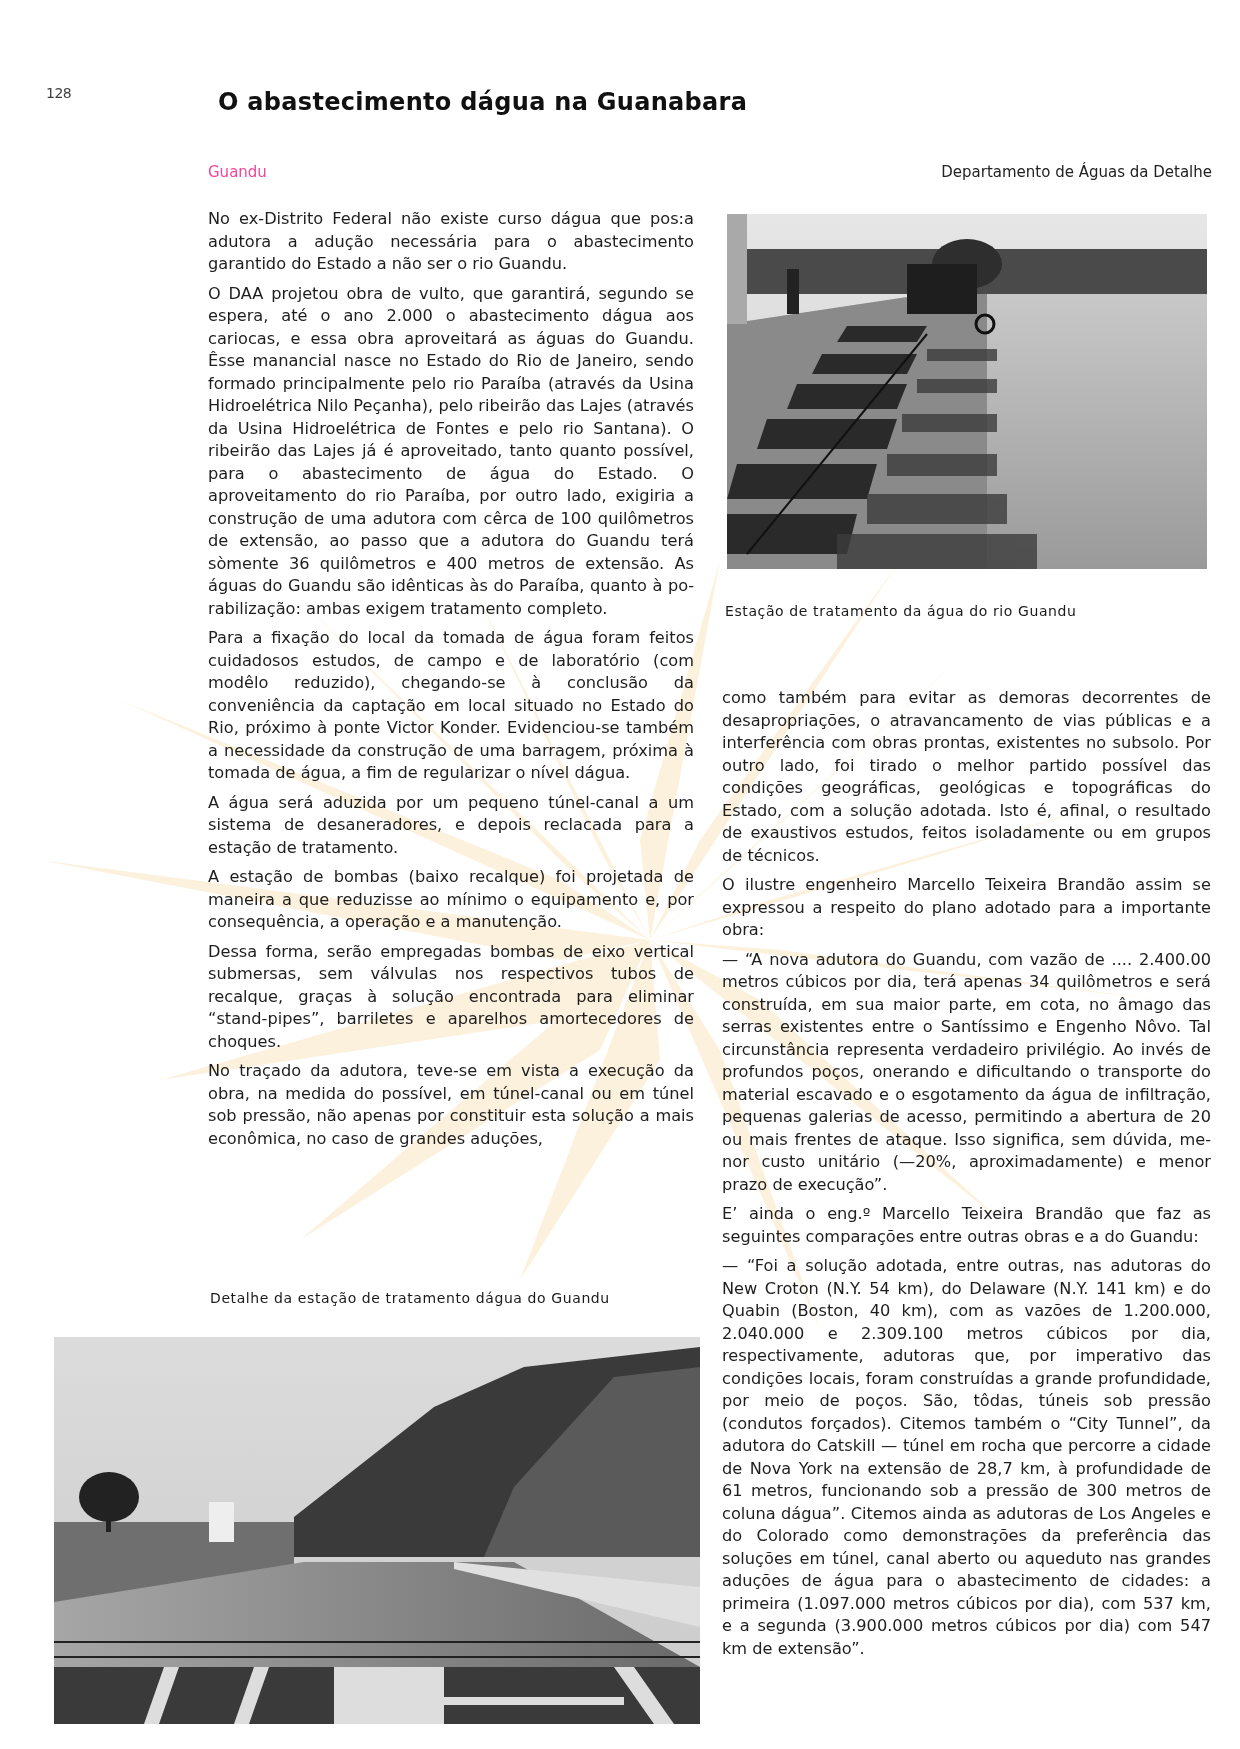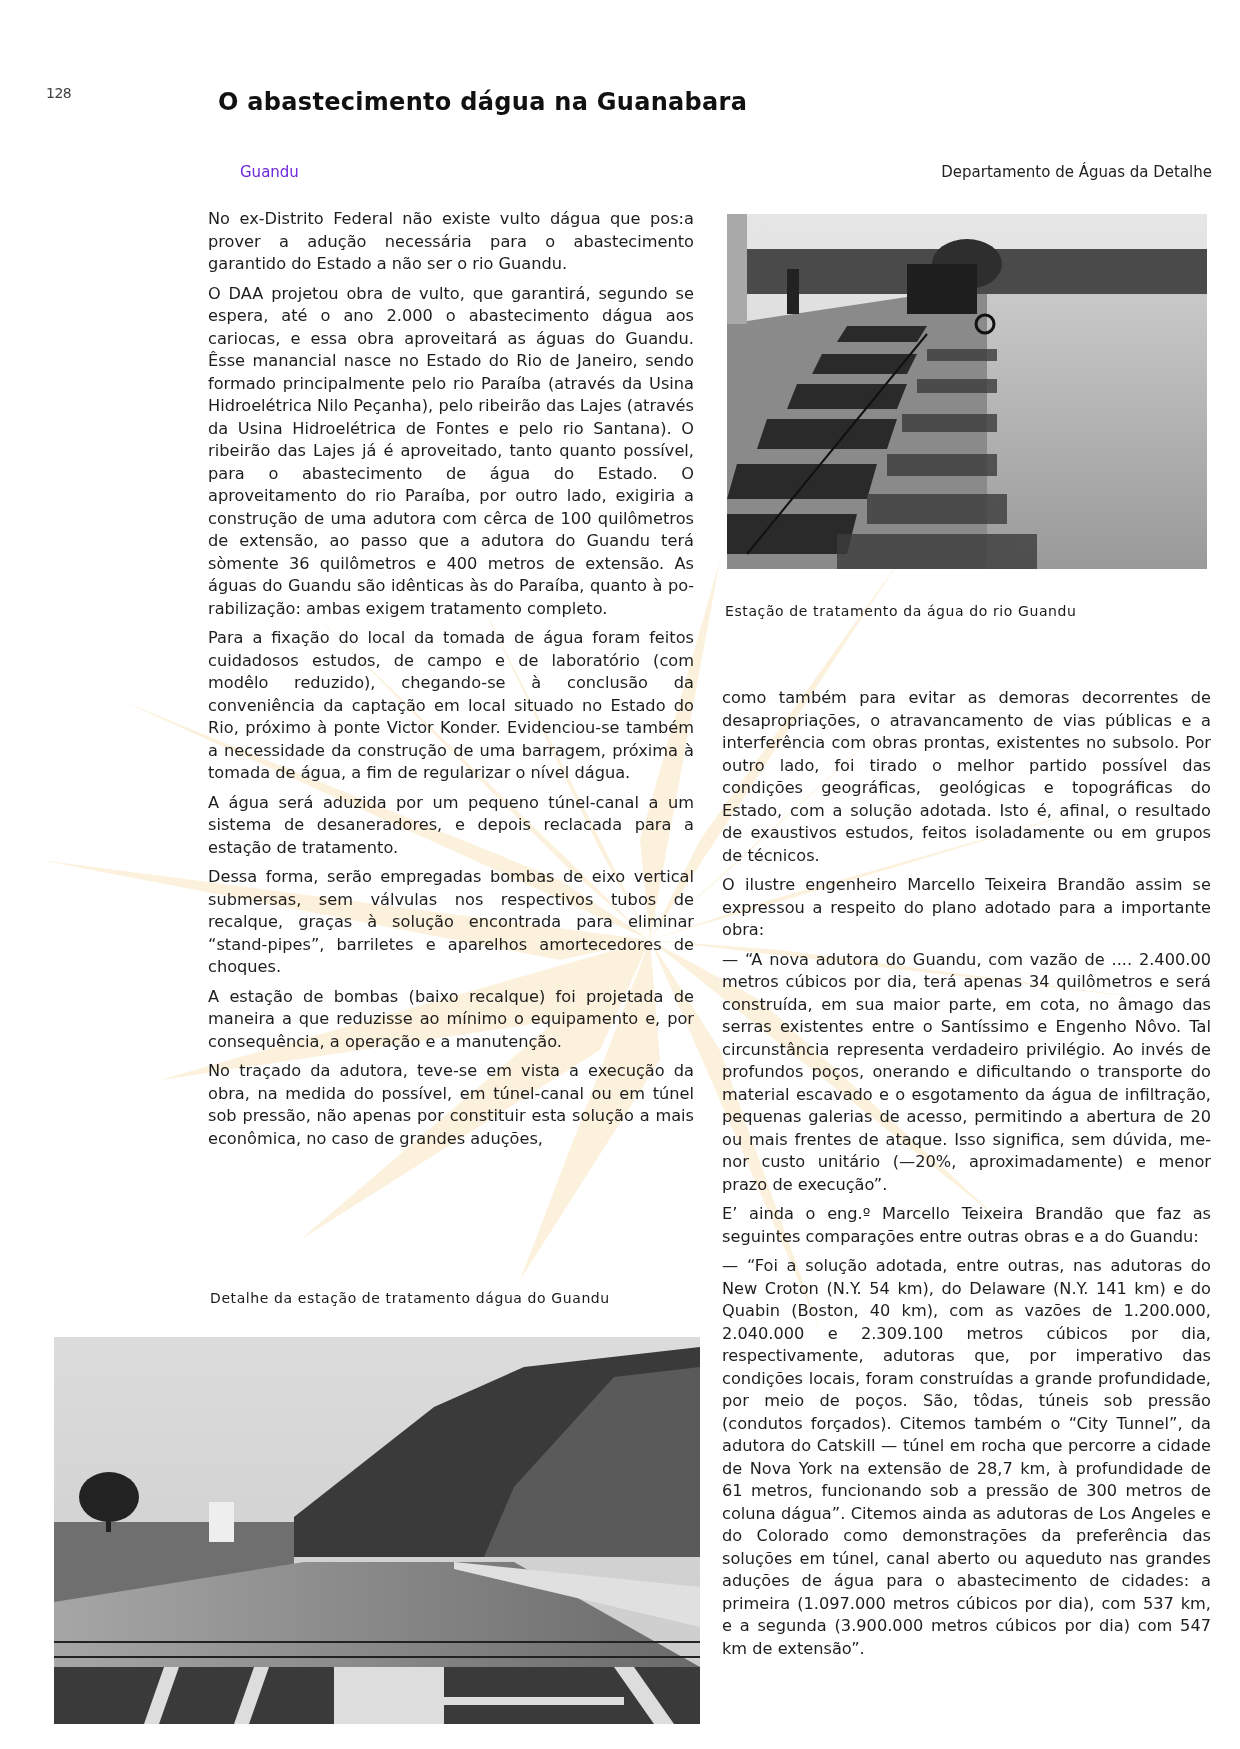--- a/index.html
+++ b/index.html
@@ -4,21 +4,21 @@
 <style>
   html, body { margin: 0; padding: 0; }
   body {
     width: 1240px; height: 1749px; position: relative; overflow: hidden;
     background: #ffffff; color: #1a1a1a;
     font-family: "DejaVu Sans", "Liberation Sans", sans-serif;
   }
   .watermark { position: absolute; left: 0; top: 0; width: 1240px; height: 1749px; pointer-events: none; }
   .page-number { position: absolute; left: 46px; top: 85px; font-size: 14px; letter-spacing: -0.5px; color: #404040; }
   .page-title { position: absolute; left: 206px; top: 76px; font-size: 24px; font-weight: bold; letter-spacing: 0.3px; color: #111; margin: 12px; }
-  .section-label { position: absolute; left: 208px; top: 163px; font-size: 15px; color: #6d28d9; margin-left: 32px; }
+  .section-label { position: absolute; left: 208px; top: 163px; font-size: 15px; color: #ec4899; }
   .department { position: absolute; right: 28px; top: 163px; font-size: 15px; color: #222; }
 
   .col { position: absolute; font-size: 16.2px; line-height: 22.5px; text-align: justify; color: #1d1d1d; }
   .col p { margin: 0 0 7px 0; hyphens: manual; }
   .col-left { left: 208px; top: 208px; width: 486px; }
   .col-right { left: 722px; top: 687px; width: 489px; }
 
   .photo { position: absolute; overflow: hidden; background: #888; }
   .photo svg { display: block; width: 100%; height: 100%; }
   .photo-top { left: 727px; top: 214px; width: 480px; height: 355px; }
@@ -91,26 +91,26 @@
       <rect x="160" y="240" width="110" height="22"></rect>
       <rect x="140" y="280" width="140" height="30"></rect>
       <rect x="110" y="320" width="200" height="35"></rect>
     </g>
     <line x1="20" y1="340" x2="200" y2="120" stroke="#111" stroke-width="2"></line>
   </svg>
 </div>
 <div class="caption caption-top">Estação de tratamento da água do rio Guandu</div>
 
 <div class="col col-left">
-  <p>No ex-Distrito Federal não existe vulto dágua que pos:a prover a adução necessária para o abasteci­mento garantido do Estado a não ser o rio Guandu.</p>
+  <p>No ex-Distrito Federal não existe curso dágua que pos:a adutora a adução necessária para o abasteci­mento garantido do Estado a não ser o rio Guandu.</p>
   <p>O DAA projetou obra de vulto, que garantirá, segundo se espera, até o ano 2.000 o abastecimento dágua aos cariocas, e essa obra aproveitará as águas do Guandu.  Êsse manancial nasce no Estado do Rio de Janeiro, sendo formado principalmente pelo rio Pa­raíba (através da Usina Hidroelétrica Nilo Peçanha), pelo ribeirão das Lajes (através da Usina Hidroelétrica de Fontes e pelo rio Santana).  O ribeirão das Lajes já é aproveitado, tanto quanto possível, para o abas­tecimento de água do Estado.  O aproveitamento do rio Paraíba, por outro lado, exigiria a construção de uma adutora com cêrca de 100 quilômetros de exten­são, ao passo que a adutora do Guandu terá sòmente 36 quilômetros e 400 metros de extensão.  As águas do Guandu são idênticas às do Paraíba, quanto à po­rabilização: ambas exigem tratamento completo.</p>
   <p>Para a fixação do local da tomada de água foram feitos cuidadosos estudos, de campo e de laboratório (com modêlo reduzido), chegando-se à conclusão da conveniência da captação em local situado no Estado do Rio, próximo à ponte Victor Konder.  Evidenciou-se também a necessidade da construção de uma barra­gem, próxima à tomada de água, a fim de regularizar o nível dágua.</p>
   <p>A água será aduzida por um pequeno túnel-canal a um sistema de desaneradores, e depois reclacada para a estação de tratamento.</p>
+  <p>A estação de bombas (baixo recalque) foi projetada de maneira a que reduzisse ao mínimo o equipamento e, por consequência, a operação e a manutenção.</p>
   <p>Dessa forma, serão empregadas bombas de eixo ver­tical submersas, sem válvulas nos respectivos tubos de recalque, graças à solução encontrada para eliminar “stand-pipes”, barriletes e aparelhos amortecedores de choques.</p>
-  <p>A estação de bombas (baixo recalque) foi projetada de maneira a que reduzisse ao mínimo o equipamento e, por consequência, a operação e a manutenção.</p>
   <p>No traçado da adutora, teve-se em vista a execução da obra, na medida do possível, em túnel-canal ou em túnel sob pressão, não apenas por constituir esta so­lução a mais econômica, no caso de grandes aduções,</p>
 </div>
 
 <div class="col col-right">
   <p>como também para evitar as demoras decorrentes de desapropriações, o atravancamento de vias públicas e a interferência com obras prontas, existentes no sub­solo.  Por outro lado, foi tirado o melhor partido pos­sível das condições geográficas, geológicas e topográ­ficas do Estado, com a solução adotada.  Isto é, afinal, o resultado de exaustivos estudos, feitos isoladamente ou em grupos de técnicos.</p>
   <p>O ilustre engenheiro Marcello Teixeira Brandão assim se expressou a respeito do plano adotado para a im­portante obra:</p>
   <p>— “A nova adutora do Guandu, com vazão de .... 2.400.00 metros cúbicos por dia, terá apenas 34 qui­lômetros e será construída, em sua maior parte, em cota, no âmago das serras existentes entre o Santíssi­mo e Engenho Nôvo.  Tal circunstância representa ver­dadeiro privilégio.  Ao invés de profundos poços, one­rando e dificultando o transporte do material escava­do e o esgotamento da água de infiltração, pequenas galerias de acesso, permitindo a abertura de 20 ou mais frentes de ataque.  Isso significa, sem dúvida, me­nor custo unitário (—20%, aproximadamente) e me­nor prazo de execução”.</p>
   <p>E’ ainda o eng.º Marcello Teixeira Brandão que faz as seguintes comparações entre outras obras e a do Guandu:</p>
   <p>— “Foi a solução adotada, entre outras, nas adutoras do New Croton (N.Y. 54 km), do Delaware (N.Y. 141 km) e do Quabin (Boston, 40 km), com as va­zões de 1.200.000, 2.040.000 e 2.309.100 metros cúbicos por dia, respectivamente, adutoras que, por imperativo das condições locais, foram construídas a grande profundidade, por meio de poços.  São, tôdas, túneis sob pressão (condutos forçados).  Ci­temos também o “City Tunnel”, da adutora do Cats­kill — túnel em rocha que percorre a cidade de Nova York na extensão de 28,7 km, à profundida­de de 61 metros, funcionando sob a pressão de 300 metros de coluna dágua”.  Citemos ainda as adutoras de Los Angeles e do Colorado como demonstrações da preferência das soluções em túnel, canal aberto ou aqueduto nas grandes aduções de água para o abas­tecimento de cidades: a primeira (1.097.000 metros cúbicos por dia), com 537 km, e a segunda (3.900.000 metros cúbicos por dia) com 547 km de extensão”.</p>
 </div>

